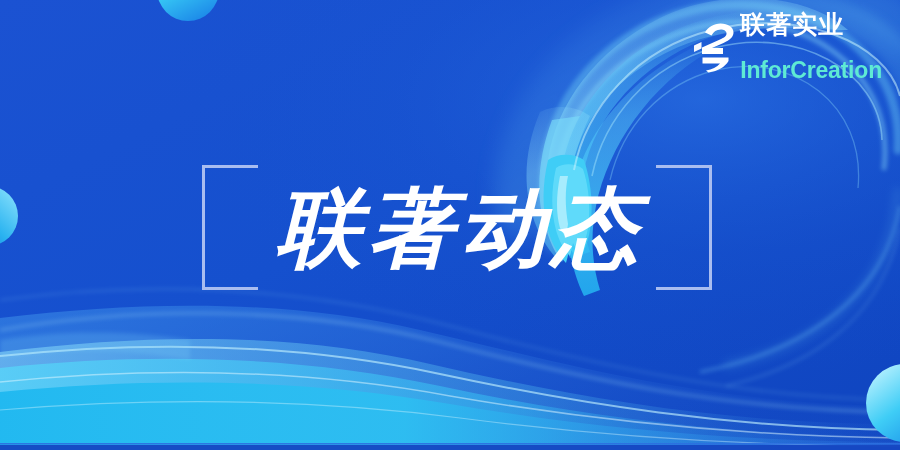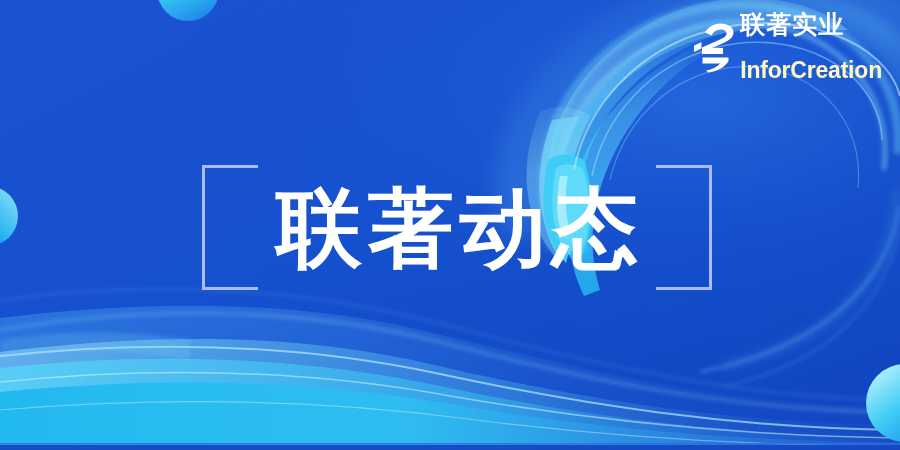--- a/index.html
+++ b/index.html
@@ -59,20 +59,21 @@
     transform: translateY(-50%);
     text-align: center;
     color: #ffffff;
     font-size: 86px;
     line-height: 1;
     font-weight: bold;
     letter-spacing: 6px;
     text-indent: 6px;
     font-family: "DejaVu Sans", "Liberation Sans", sans-serif;
     white-space: nowrap;
+    font-style: italic;
   }
 
   
   .logo {
     position: absolute;
     right: 18px;
     top: 18px;
     height: 58px;
     display: flex;
     align-items: center;
@@ -94,21 +95,21 @@
   .logo-cn {
     color: #ffffff;
     font-size: 25px;
     line-height: 27px;
     font-weight: bold;
     letter-spacing: 1px;
     font-family: "DejaVu Sans", "Liberation Sans", sans-serif;
     white-space: nowrap;
   }
   .logo-en {
-    color: #fef9c3;
+    color: #5eead4;
     font-size: 23px;
     line-height: 25px;
     font-weight: bold;
     letter-spacing: -0.2px;
     font-family: "Liberation Sans", sans-serif;
     white-space: nowrap;
   }
 </style>
 </head>
 <body>

